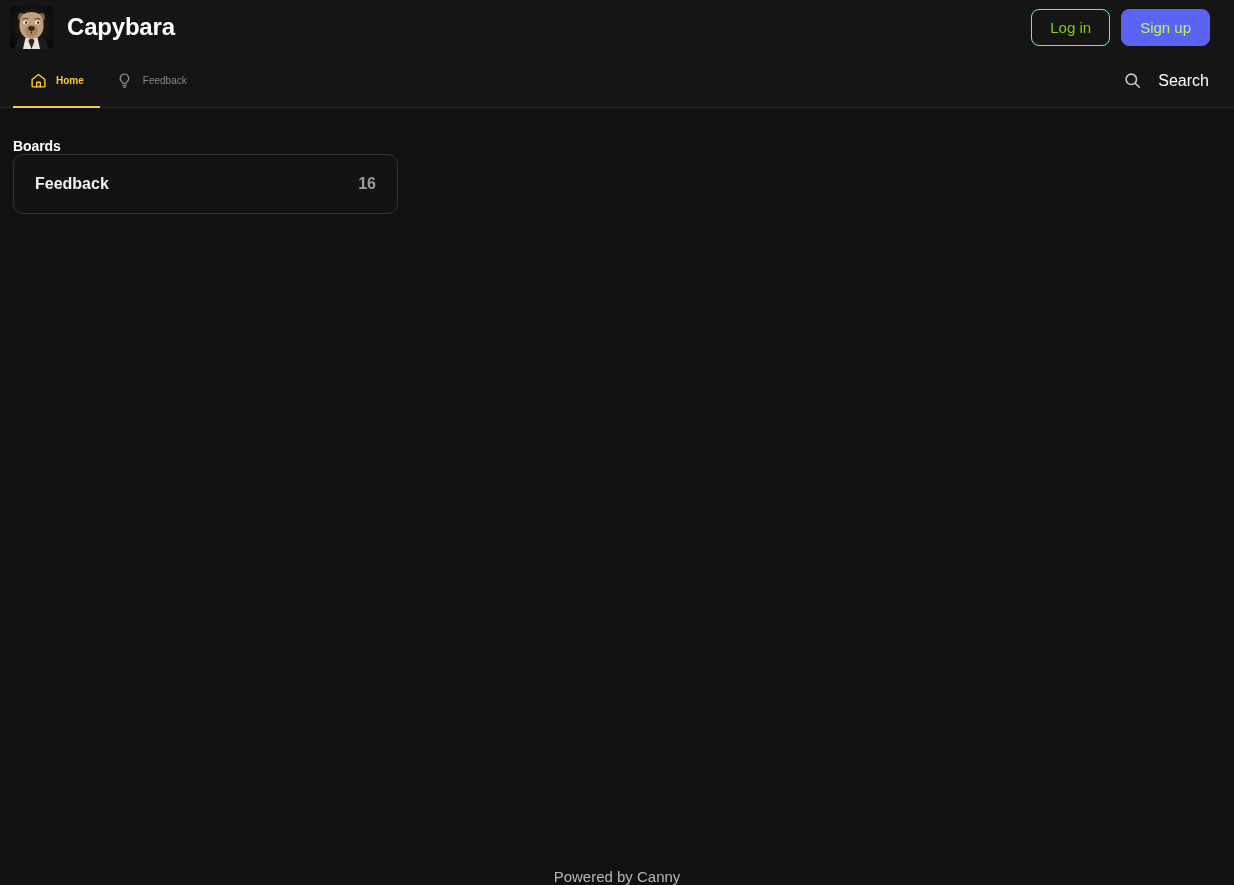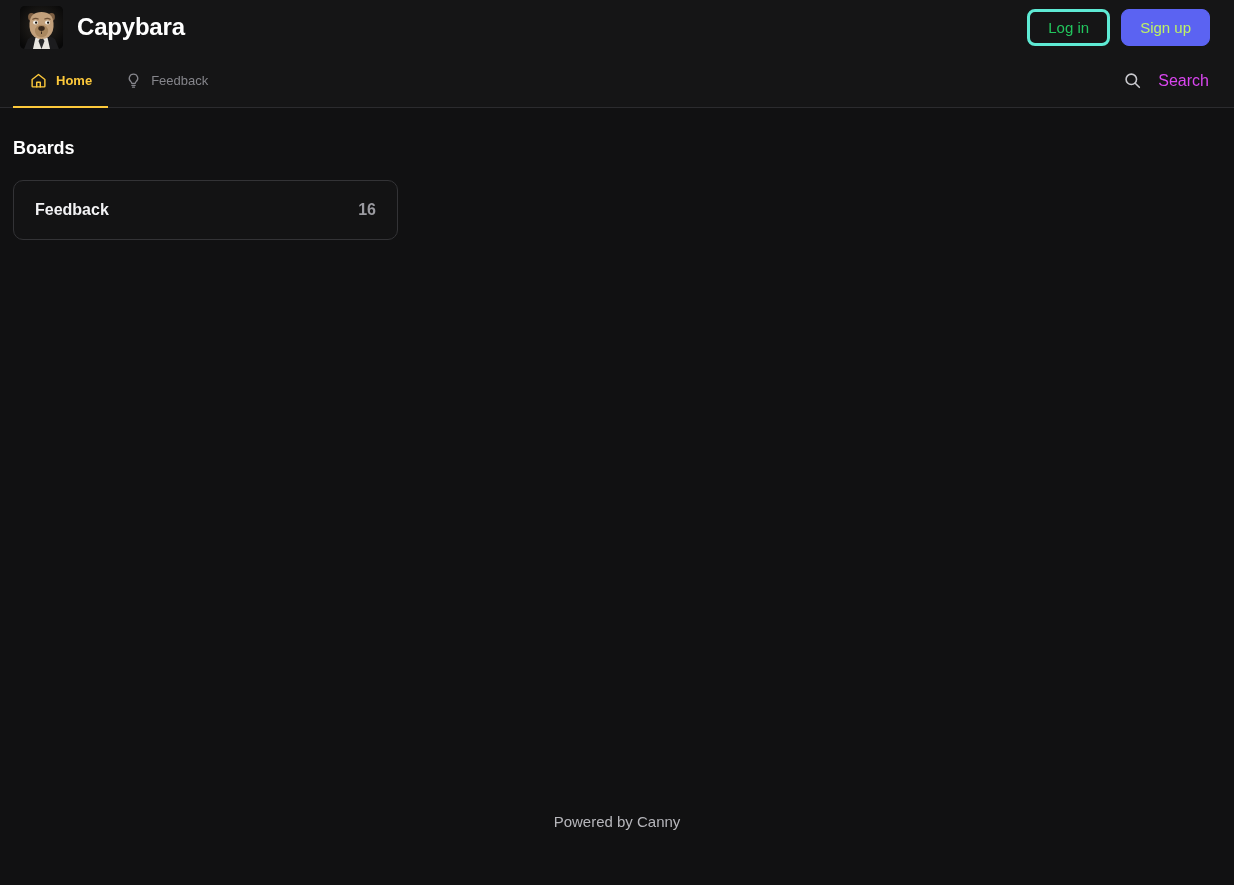--- a/index.html
+++ b/index.html
@@ -19,21 +19,21 @@
     display: flex;
     flex-direction: column;
   }
 
   
   .top-header {
     height: 54px;
     background: #151516;
     display: flex;
     align-items: center;
-    padding: 0 24px 0 20px;
+    padding: 0 24px 0 10px;
     flex: 0 0 auto;
     justify-content: space-between;
   }
 
   .brand {
     display: flex;
     align-items: center;
     gap: 14px;
     cursor: pointer;
   }
@@ -73,22 +73,22 @@
     border-radius: 8px;
     cursor: pointer;
     white-space: nowrap;
     display: inline-flex;
     align-items: center;
     justify-content: center;
   }
 
   .btn-login {
     background: transparent;
-    border: 3px solid #5eead4;
-    color: #22c55e;
+    border: 1px solid #5eead4;
+    color: #84cc16;
     height: 37px;
     padding: 0 18px;
   }
 
   .btn-signup {
     background: #5b63f2;
     border: 1px solid #5b63f2;
     color: #bef264;
     height: 37px;
     padding: 0 18px;
@@ -112,21 +112,21 @@
   }
 
   .nav-tab {
     display: flex;
     align-items: center;
     gap: 9px;
     padding: 0 16px;
     position: relative;
     cursor: pointer;
     color: #85858b;
-    font-size: 13px;
+    font-size: 10px;
     font-weight: bold;
     white-space: nowrap;
   }
 
   .nav-tab .tab-icon {
     display: flex;
     align-items: center;
     justify-content: center;
     width: 18px;
     height: 18px;
@@ -151,45 +151,44 @@
     font-weight: normal;
   }
 
   .nav-spacer { flex: 1 1 auto; }
 
   .nav-search {
     display: flex;
     align-items: center;
     gap: 16px;
     cursor: pointer;
-    color: #d946ef;
+    color: #ffffff;
     font-size: 16px;
     padding-right: 1px;
   }
 
   .nav-search .search-glyph {
     display: flex;
     align-items: center;
     justify-content: center;
     width: 20px;
     height: 20px;
   }
 
   
   .main {
     flex: 1 1 auto;
     padding: 30px 13px 0 13px;
     overflow: hidden;
   }
 
   .section-title {
-    font-size: 18px;
+    font-size: 14px;
     font-weight: bold;
     color: #ffffff;
-    margin-bottom: 21px;
     letter-spacing: -0.1px;
   }
 
   .board-list {
     display: flex;
     flex-direction: column;
     gap: 12px;
   }
 
   .board-card {
@@ -215,21 +214,21 @@
     font-size: 16px;
     font-weight: bold;
     color: #9a9aa0;
   }
 
   
   .footer {
     flex: 0 0 auto;
     height: 72px;
     display: flex;
-    align-items: flex-start;
+    align-items: flex-end;
     justify-content: center;
   }
 
   .footer-text {
     font-size: 15px;
     color: #b6b6bb;
     cursor: pointer;
   }
 </style>
 </head>

